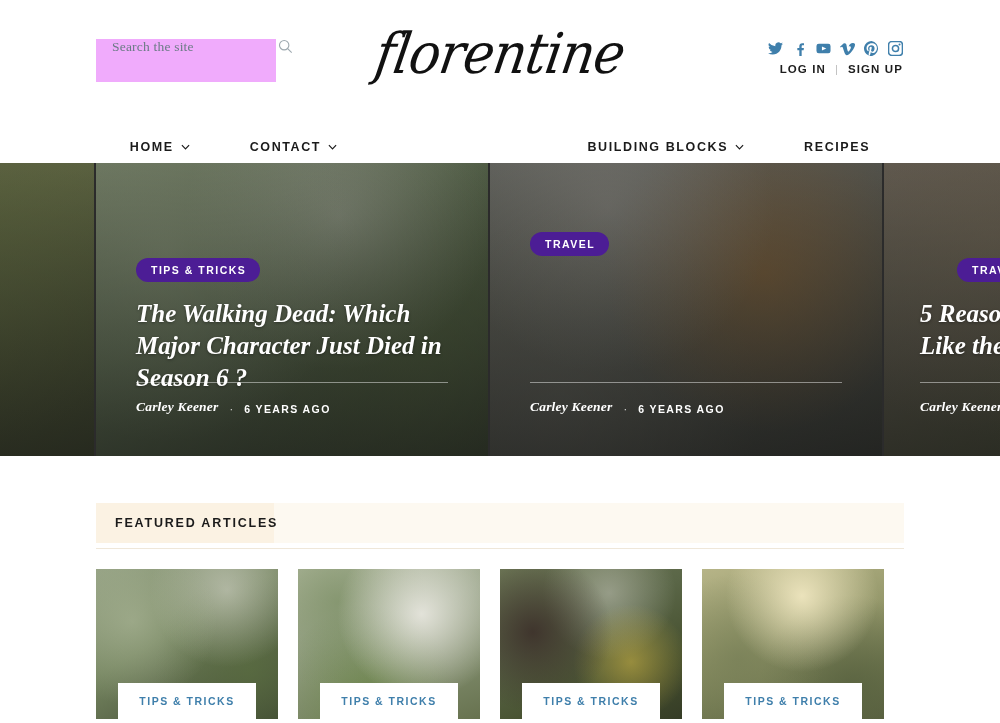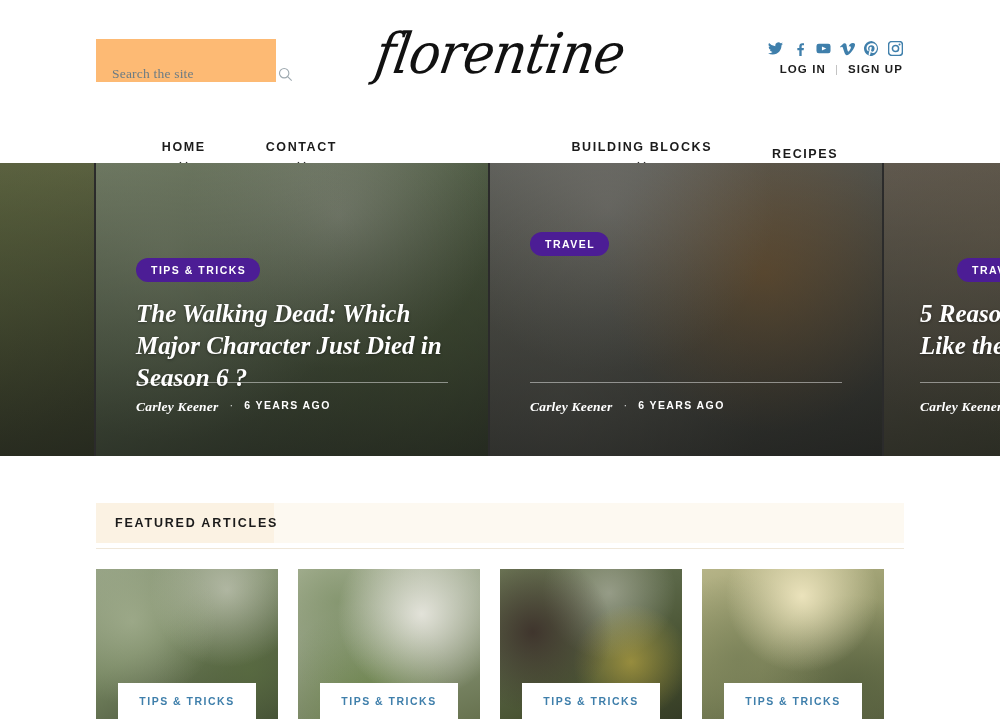--- a/index.html
+++ b/index.html
@@ -13,22 +13,22 @@
   }
 
   .page { position: relative; width: 1000px; height: 723px; background:#fff; }
 
   
   .topbar { position: relative; height: 163px; background:#fff; }
 
   .search-box {
     position: absolute; left: 96px; top: 39px;
     width: 180px; height: 43px;
-    background: #fdba74;
-    display: flex; align-items: flex-end;
+    background: #f0abfc;
+    display: flex; align-items: flex-start;
     padding: 0 12px 0 16px;
   }
   .search-input {
     border: none; outline: none; background: transparent;
     font-family: "Liberation Serif", serif;
     font-size: 13.5px; color: #5a6b74;
     flex: 1; letter-spacing: .2px;
   }
   .search-input::placeholder { color:#6a7b85; opacity:1; }
   .search-icon { width: 15px; height: 15px; flex: 0 0 auto; opacity:.65; }
@@ -71,21 +71,20 @@
     display: flex; justify-content: center; align-items: center;
     gap: 0;
   }
   .nav-item {
     display: flex; align-items: center; gap: 7px;
     padding: 0 30px;
     font-size: 12.5px; font-weight: 700;
     letter-spacing: 1.6px;
     color: #1b1b1b;
     cursor: pointer;
-    flex-direction: column;
   }
   .nav-item.active { color: #5b93b5; margin-top: 48px; }
   .caret { width: 9px; height: 6px; display:block; }
   .caret svg { display:block; }
 
   
   .hero {
     position: absolute; left:0; top:163px; width:1000px; height:293px;
     overflow:hidden; background:#2b2b2b;
   }
@@ -155,21 +154,21 @@
     text-shadow: 0 1px 3px rgba(0,0,0,.38);
   }
   .slide-2 .slide-title { top: 107px; }
 
   .meta-rule {
     position:absolute; left:0; right:0; top: 219px;
     height:1px; background: rgba(255,255,255,.45);
   }
   .slide-meta {
     position:absolute; left:0; top: 236px;
-    display:flex; align-items:flex-start; gap:11px;
+    display:flex; align-items:flex-end; gap:11px;
     color:#fff;
   }
   .slide-author {
     font-family:"Liberation Serif", serif;
     font-style: italic; font-weight:700; font-size:13.5px;
     letter-spacing:.2px;
   }
   .meta-dot { color:rgba(255,255,255,.8); font-size:11px; }
   .slide-date { font-size:10.5px; font-weight:700; letter-spacing:1.4px; }
 

